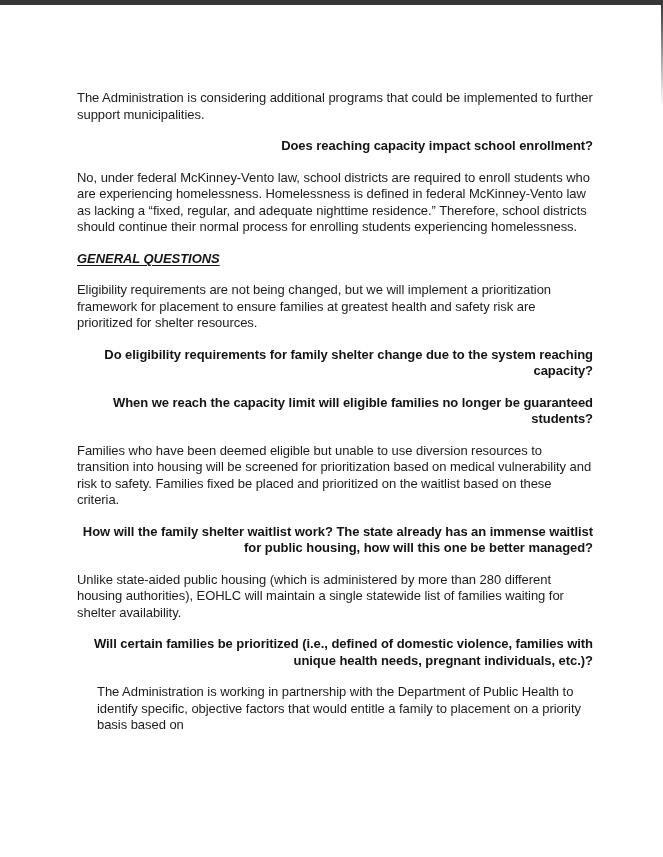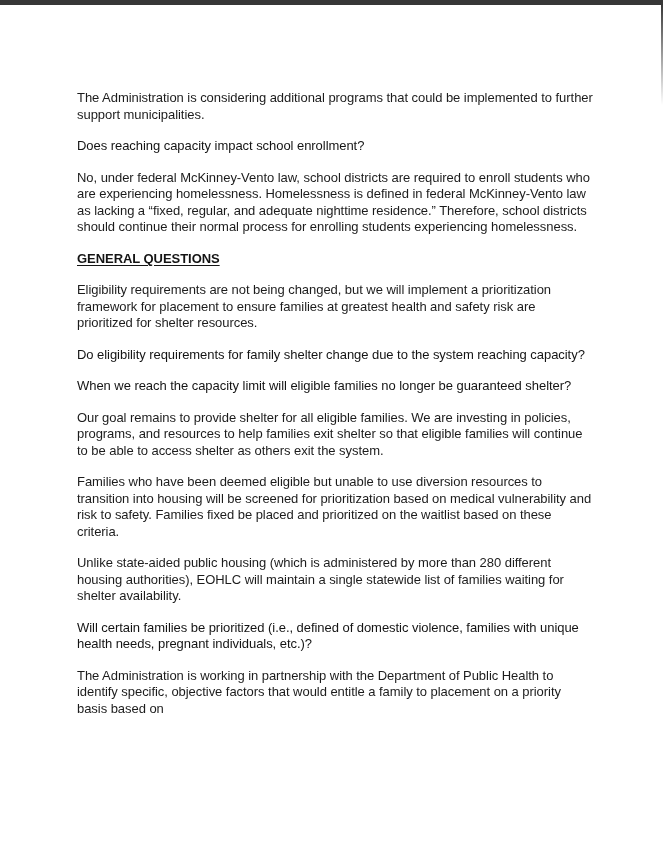--- a/index.html
+++ b/index.html
@@ -43,46 +43,49 @@
       color: #1c1c1c;
       font-size: 13px;
       line-height: 16.5px;
       letter-spacing: -0.05px;
     }
     .block {
       margin: 0 0 15px 0;
     }
     .block:last-child {
       margin-bottom: 0;
+      margin-left: 20px;
     }
     .question {
-      font-weight: normal;
+      font-weight: bold;
       color: #141414;
+      text-align: right;
     }
     .section-heading {
       font-weight: bold;
       color: #141414;
       text-decoration: underline;
       text-underline-offset: 2px;
+      font-style: italic;
     }
   </style>
 </head>
 <body>
 
 <div class="page">
   <div class="top-bar"></div>
   <div class="right-edge"></div>
 
   <div class="content">
     <p class="block paragraph">The Administration is considering additional programs that could be implemented to further support municipalities.</p>
     <p class="block question">Does reaching capacity impact school enrollment?</p>
     <p class="block paragraph">No, under federal McKinney-Vento law, school districts are required to enroll students who are experiencing homelessness. Homelessness is defined in federal McKinney-Vento law as lacking a “fixed, regular, and adequate nighttime residence.” Therefore, school districts should continue their normal process for enrolling students experiencing homelessness.</p>
     <p class="block section-heading">GENERAL QUESTIONS</p>
     <p class="block paragraph">Eligibility requirements are not being changed, but we will implement a prioritization framework for placement to ensure families at greatest health and safety risk are prioritized for shelter resources.</p>
     <p class="block question">Do eligibility requirements for family shelter change due to the system reaching capacity?</p>
-    <p class="block question">When we reach the capacity limit will eligible families no longer be guaranteed shelter?</p>
-    <p class="block paragraph">Our goal remains to provide shelter for all eligible families. We are investing in policies, programs, and resources to help families exit shelter so that eligible families will continue to be able to access shelter as others exit the system.</p>
+    <p class="block question">When we reach the capacity limit will eligible families no longer be guaranteed students?</p>
     <p class="block paragraph">Families who have been deemed eligible but unable to use diversion resources to transition into housing will be screened for prioritization based on medical vulnerability and risk to safety. Families fixed be placed and prioritized on the waitlist based on these criteria.</p>
+    <p class="block question">How will the family shelter waitlist work? The state already has an immense waitlist for public housing, how will this one be better managed?</p>
     <p class="block paragraph">Unlike state-aided public housing (which is administered by more than 280 different housing authorities), EOHLC will maintain a single statewide list of families waiting for shelter availability.</p>
     <p class="block question">Will certain families be prioritized (i.e., defined of domestic violence, families with unique health needs, pregnant individuals, etc.)?</p>
     <p class="block paragraph">The Administration is working in partnership with the Department of Public Health to identify specific, objective factors that would entitle a family to placement on a priority basis based on</p>
   </div>
 </div>
 
 </body></html>

